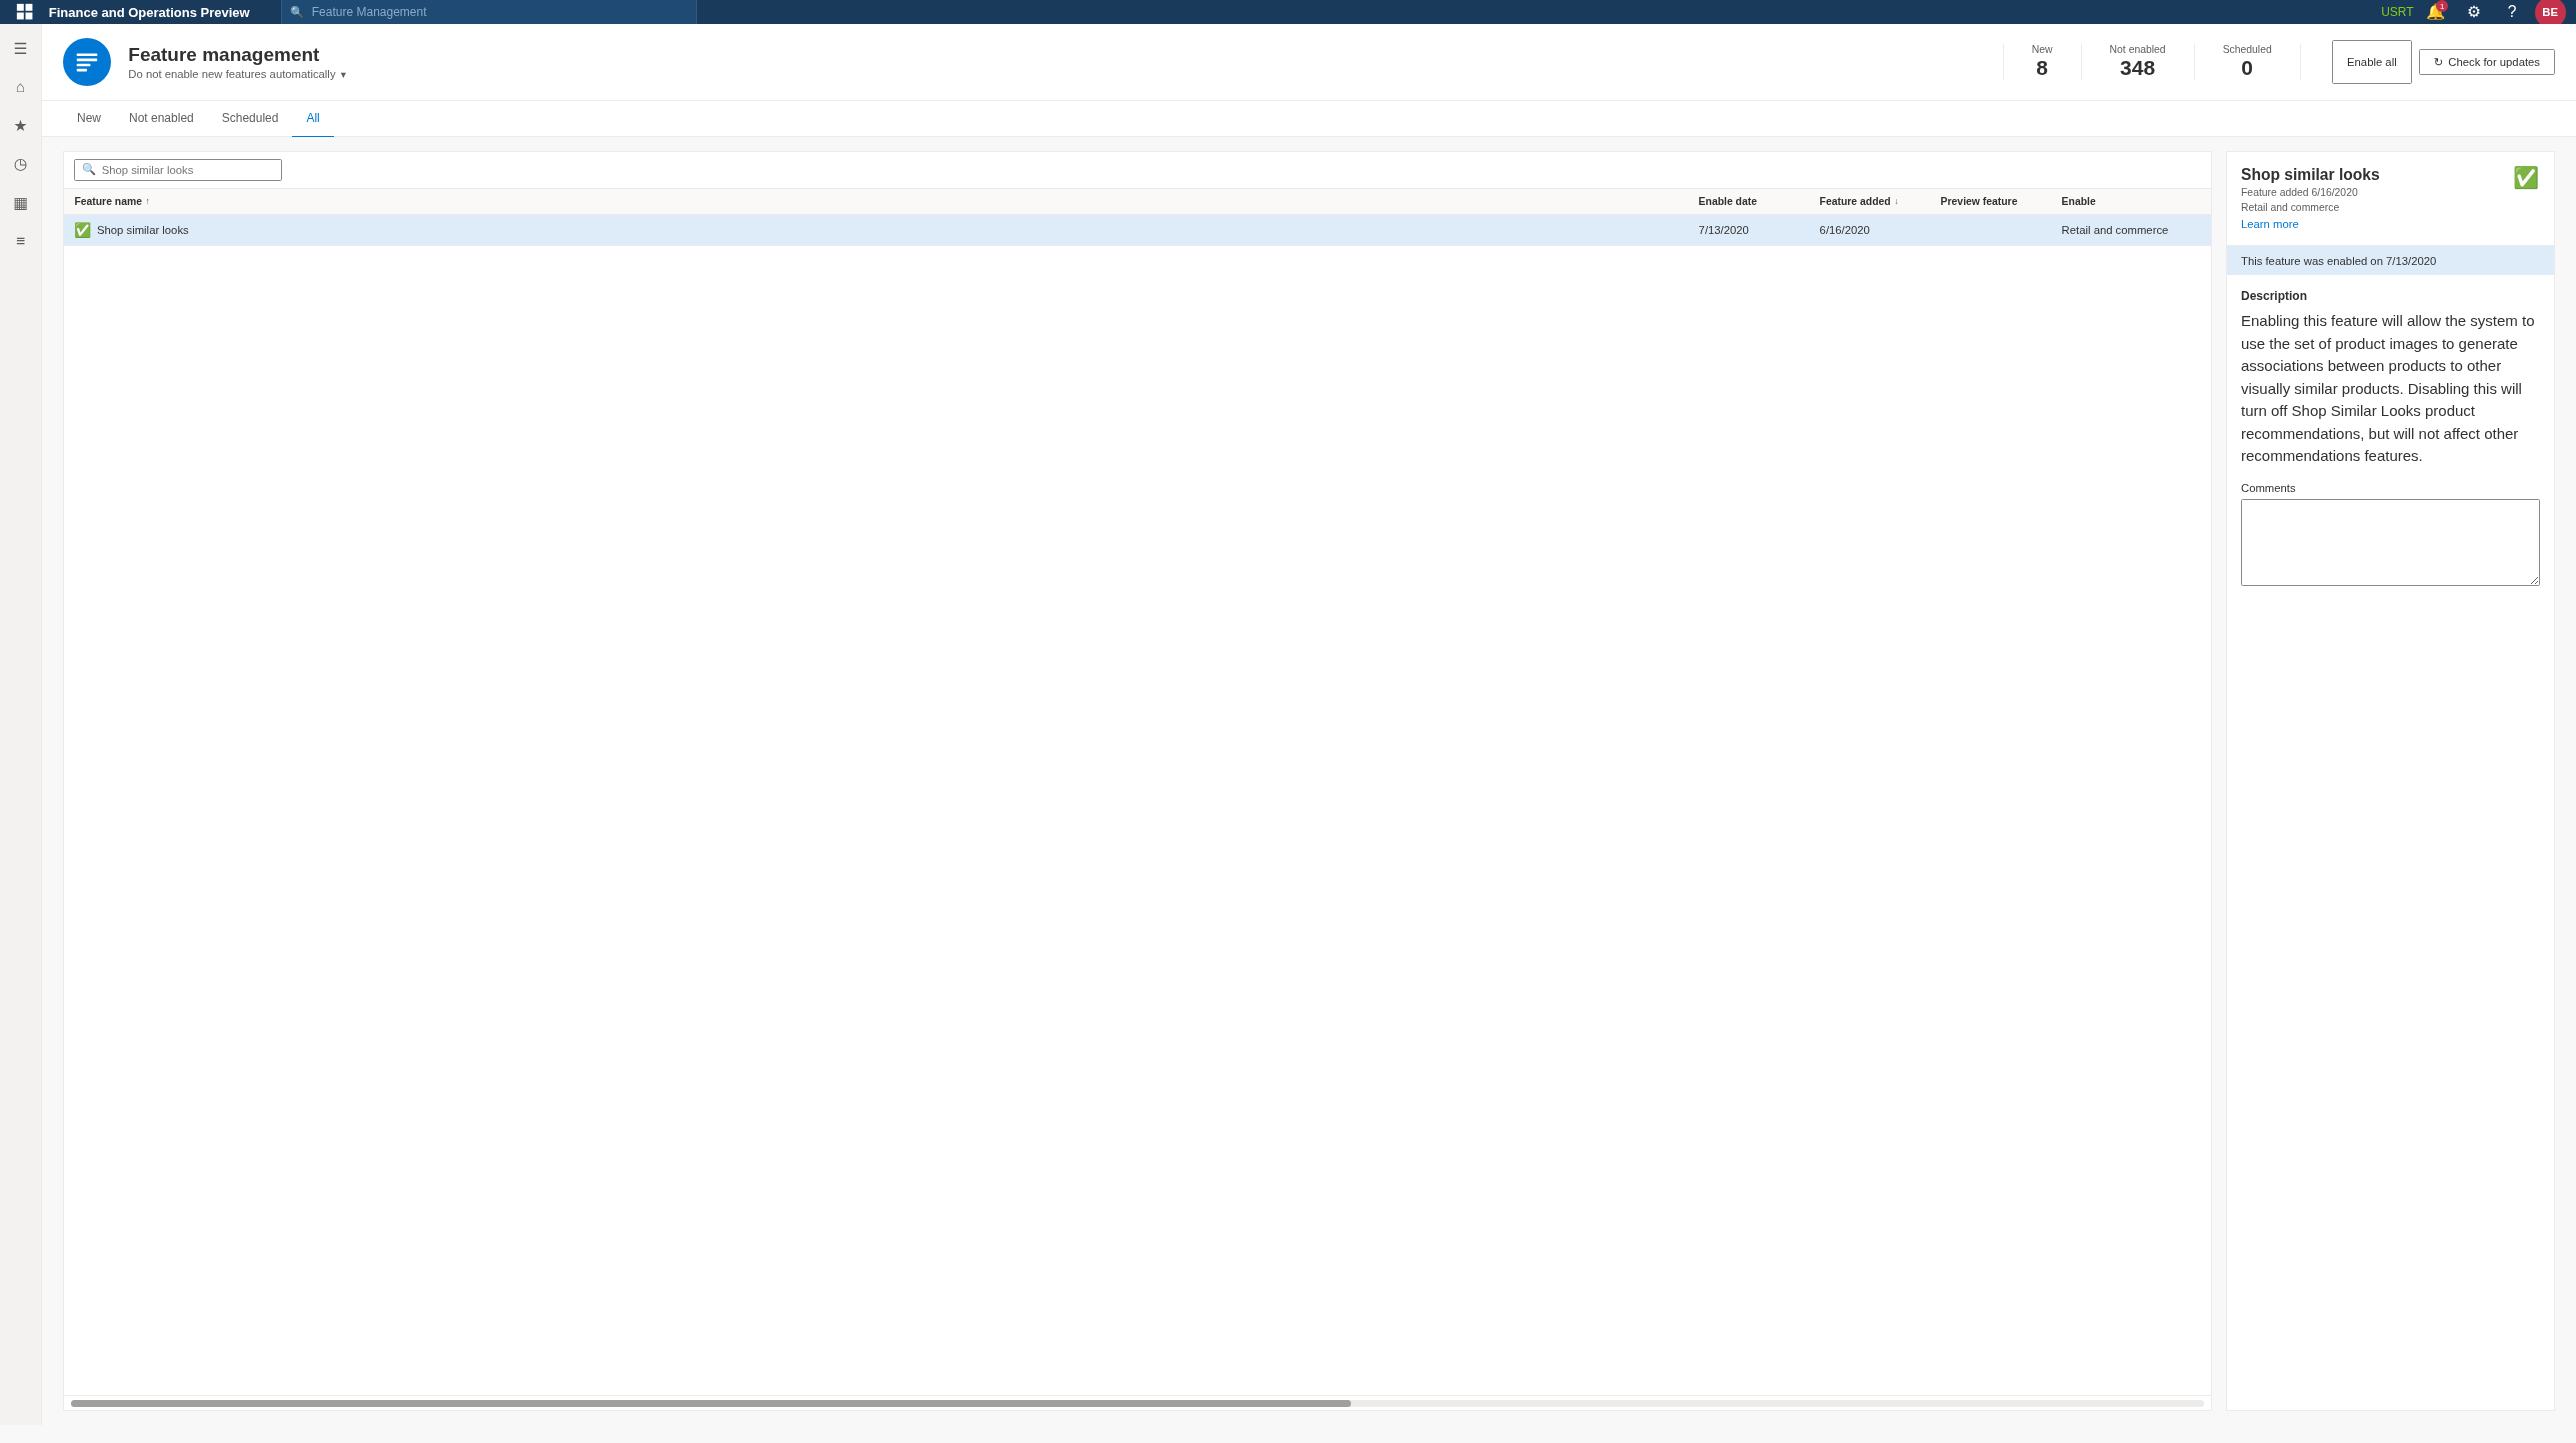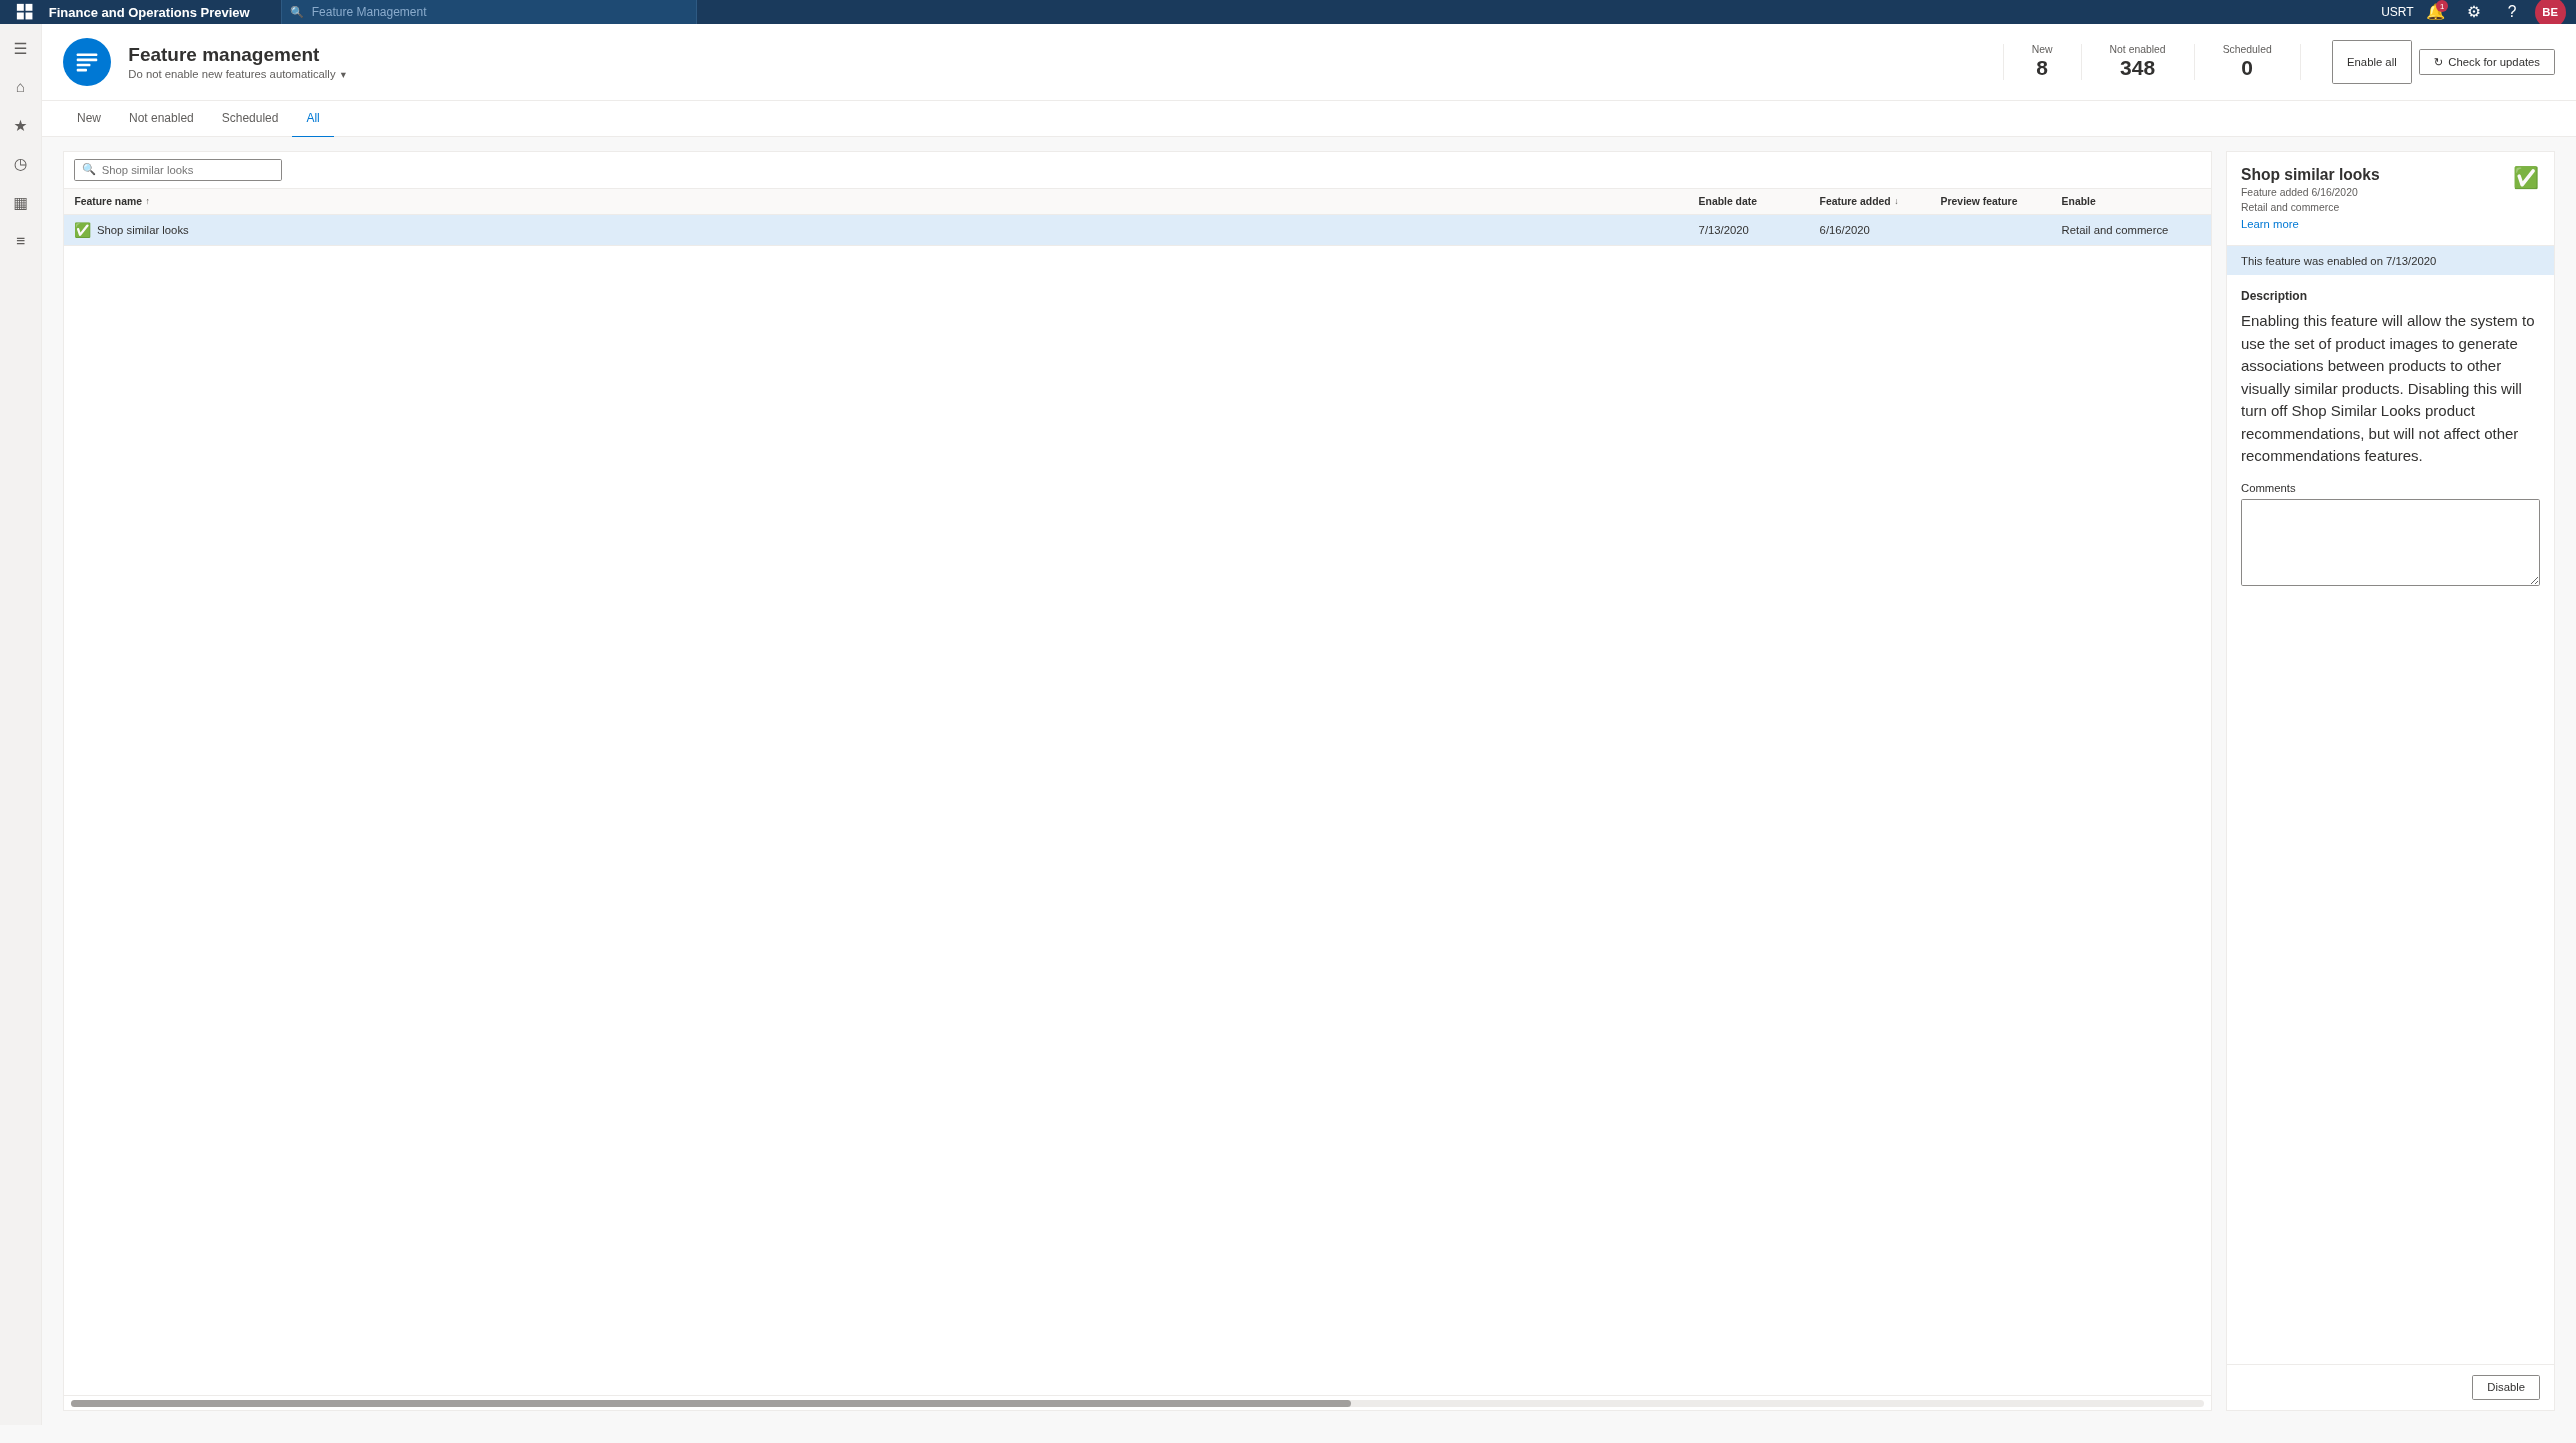--- a/index.html
+++ b/index.html
@@ -33,21 +33,21 @@
     .topnav-search input {
       background: transparent;
       border: none;
       outline: none;
       color: #c8d8e8;
       font-size: 12px;
       width: 100%;
     }
     .topnav-search input::placeholder { color: #8aabcc; }
     .topnav-right { margin-left: auto; display: flex; align-items: center; gap: 7px; }
-    .topnav-user-text { color: #ffffff; font-size: 12px; }
+    .topnav-user-text { color: #84cc16; font-size: 12px; }
     .topnav-icon-btn {
       width: 31px; height: 31px;
       display: flex; align-items: center; justify-content: center;
       color: white; font-size: 15.6px; cursor: pointer; border-radius: 1.7px;
       position: relative;
     }
     .notif-badge {
       position: absolute; top: 3.5px; right: 3.5px;
       background: #c4314b; color: white; font-size: 7.8px;
       border-radius: 50%; width: 12px; height: 12px;
@@ -399,21 +399,18 @@
           </div>
           <span class="detail-status-icon">✅</span>
         </div>
         <div class="detail-enabled-banner">This feature was enabled on 7/13/2020</div>
         <div class="detail-body">
           <div class="detail-section-title">Description</div>
           <div class="detail-description">Enabling this feature will allow the system to use the set of product images to generate associations between products to other visually similar products. Disabling this will turn off Shop Similar Looks product recommendations, but will not affect other recommendations features.</div>
           <div class="detail-comments-label">Comments</div>
           <textarea class="detail-comments-textarea" style=""></textarea>
         </div>
-        <div class="detail-footer">
-          <button class="btn-disable">Disable</button>
-        </div>
       </div>
 
     </div>
   </div>
 </div>
 
 
 </body></html>

